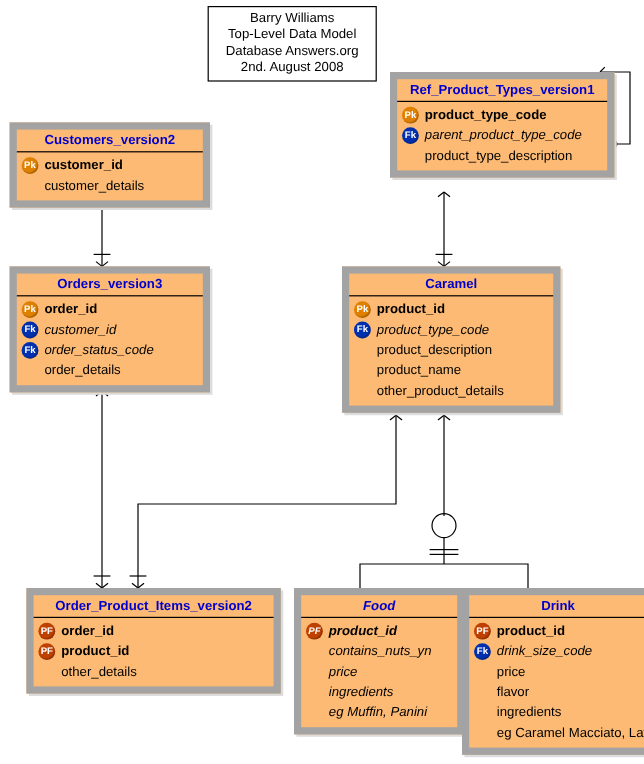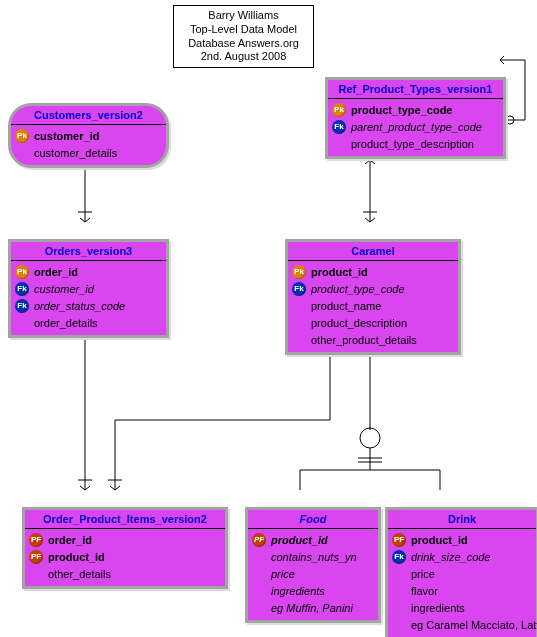--- a/index.html
+++ b/index.html
@@ -16,24 +16,23 @@
   .title-box {
     position: absolute;
     border: 1px solid #000;
     padding: 3px 8px;
     text-align: center;
     line-height: 1.25;
     background: #fff;
   }
   .entity {
     position: absolute;
-    border: 3px solid #a3a3a3;
-    background: #d946ef;
+    border: 6px solid #a3a3a3;
+    background: #fdba74;
     box-shadow: 2px 2px 0 #dcdcdc;
-    margin-top: 17px;
   }
   .entity-header {
     border-bottom: 1px solid #000;
     text-align: center;
     padding: 3px 4px;
     color: #0000cc;
     font-weight: bold;
   }
   .entity-body { padding: 2px 16px 4px 4px; }
   .row { display: flex; align-items: center; height: 17px; }
@@ -108,21 +107,21 @@
   <path d="M 370 470 L 440 470 L 440 490"></path>
 </svg>
 
 <div class="title-box" style="left:173px; top:5px; width:123px;">
   <div>Barry Williams</div>
   <div>Top-Level Data Model</div>
   <div>Database Answers.org</div>
   <div>2nd. August 2008</div>
 </div>
 
-<div class="entity" style="left:8px; top:86px; width:155px;border-radius:23px;">
+<div class="entity" style="left:8px; top:102px; width:155px;">
   <div class="entity-header"><span>Customers_version2</span></div>
   <div class="entity-body">
       <div class="row">
         <span class="kbadge pk">Pk</span>
         <span class="attr bold">customer_id</span>
       </div>
       <div class="row">
         <span class="nokbadge"></span>
         <span class="attr">customer_details</span>
       </div>
@@ -175,25 +174,25 @@
       <div class="row">
         <span class="kbadge pk">Pk</span>
         <span class="attr bold">product_id</span>
       </div>
       <div class="row">
         <span class="kbadge fk">Fk</span>
         <span class="attr italic">product_type_code</span>
       </div>
       <div class="row">
         <span class="nokbadge"></span>
+        <span class="attr">product_description</span>
+      </div>
+      <div class="row">
+        <span class="nokbadge"></span>
         <span class="attr">product_name</span>
-      </div>
-      <div class="row">
-        <span class="nokbadge"></span>
-        <span class="attr">product_description</span>
       </div>
       <div class="row">
         <span class="nokbadge"></span>
         <span class="attr">other_product_details</span>
       </div>
     </div>
 </div>
 
 <div class="entity" style="left:22px; top:490px; width:200px;">
   <div class="entity-header"><span>Order_Product_Items_version2</span></div>

